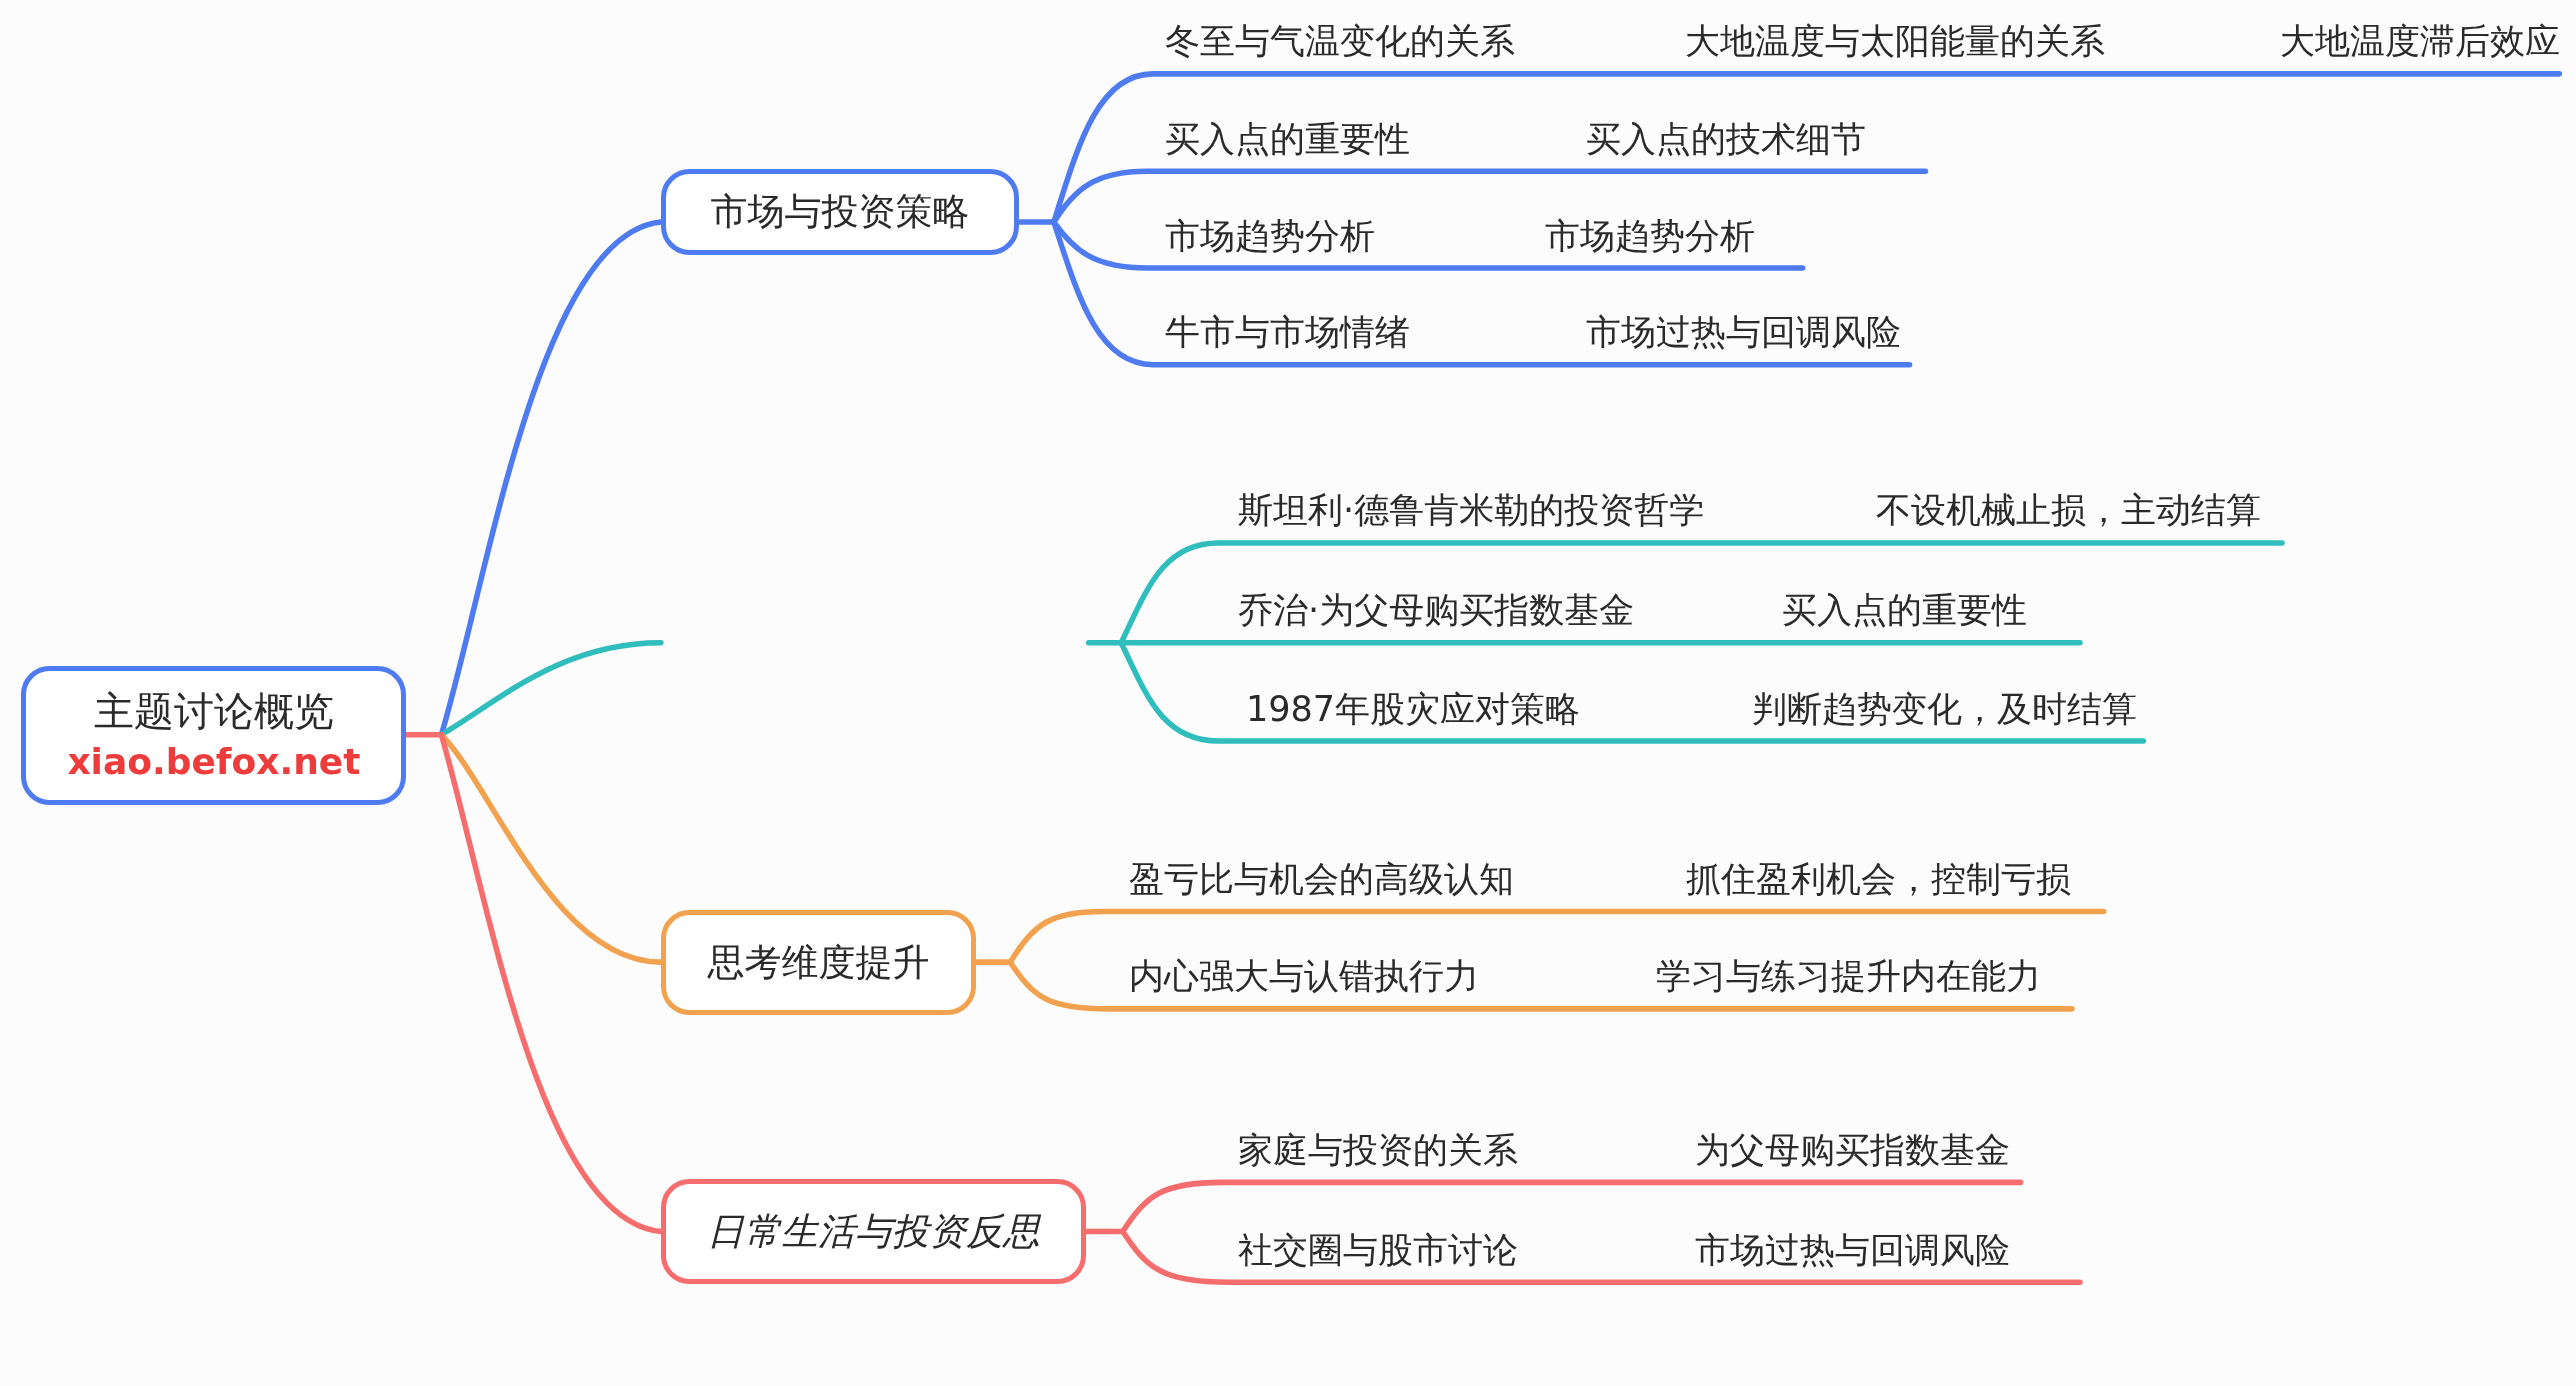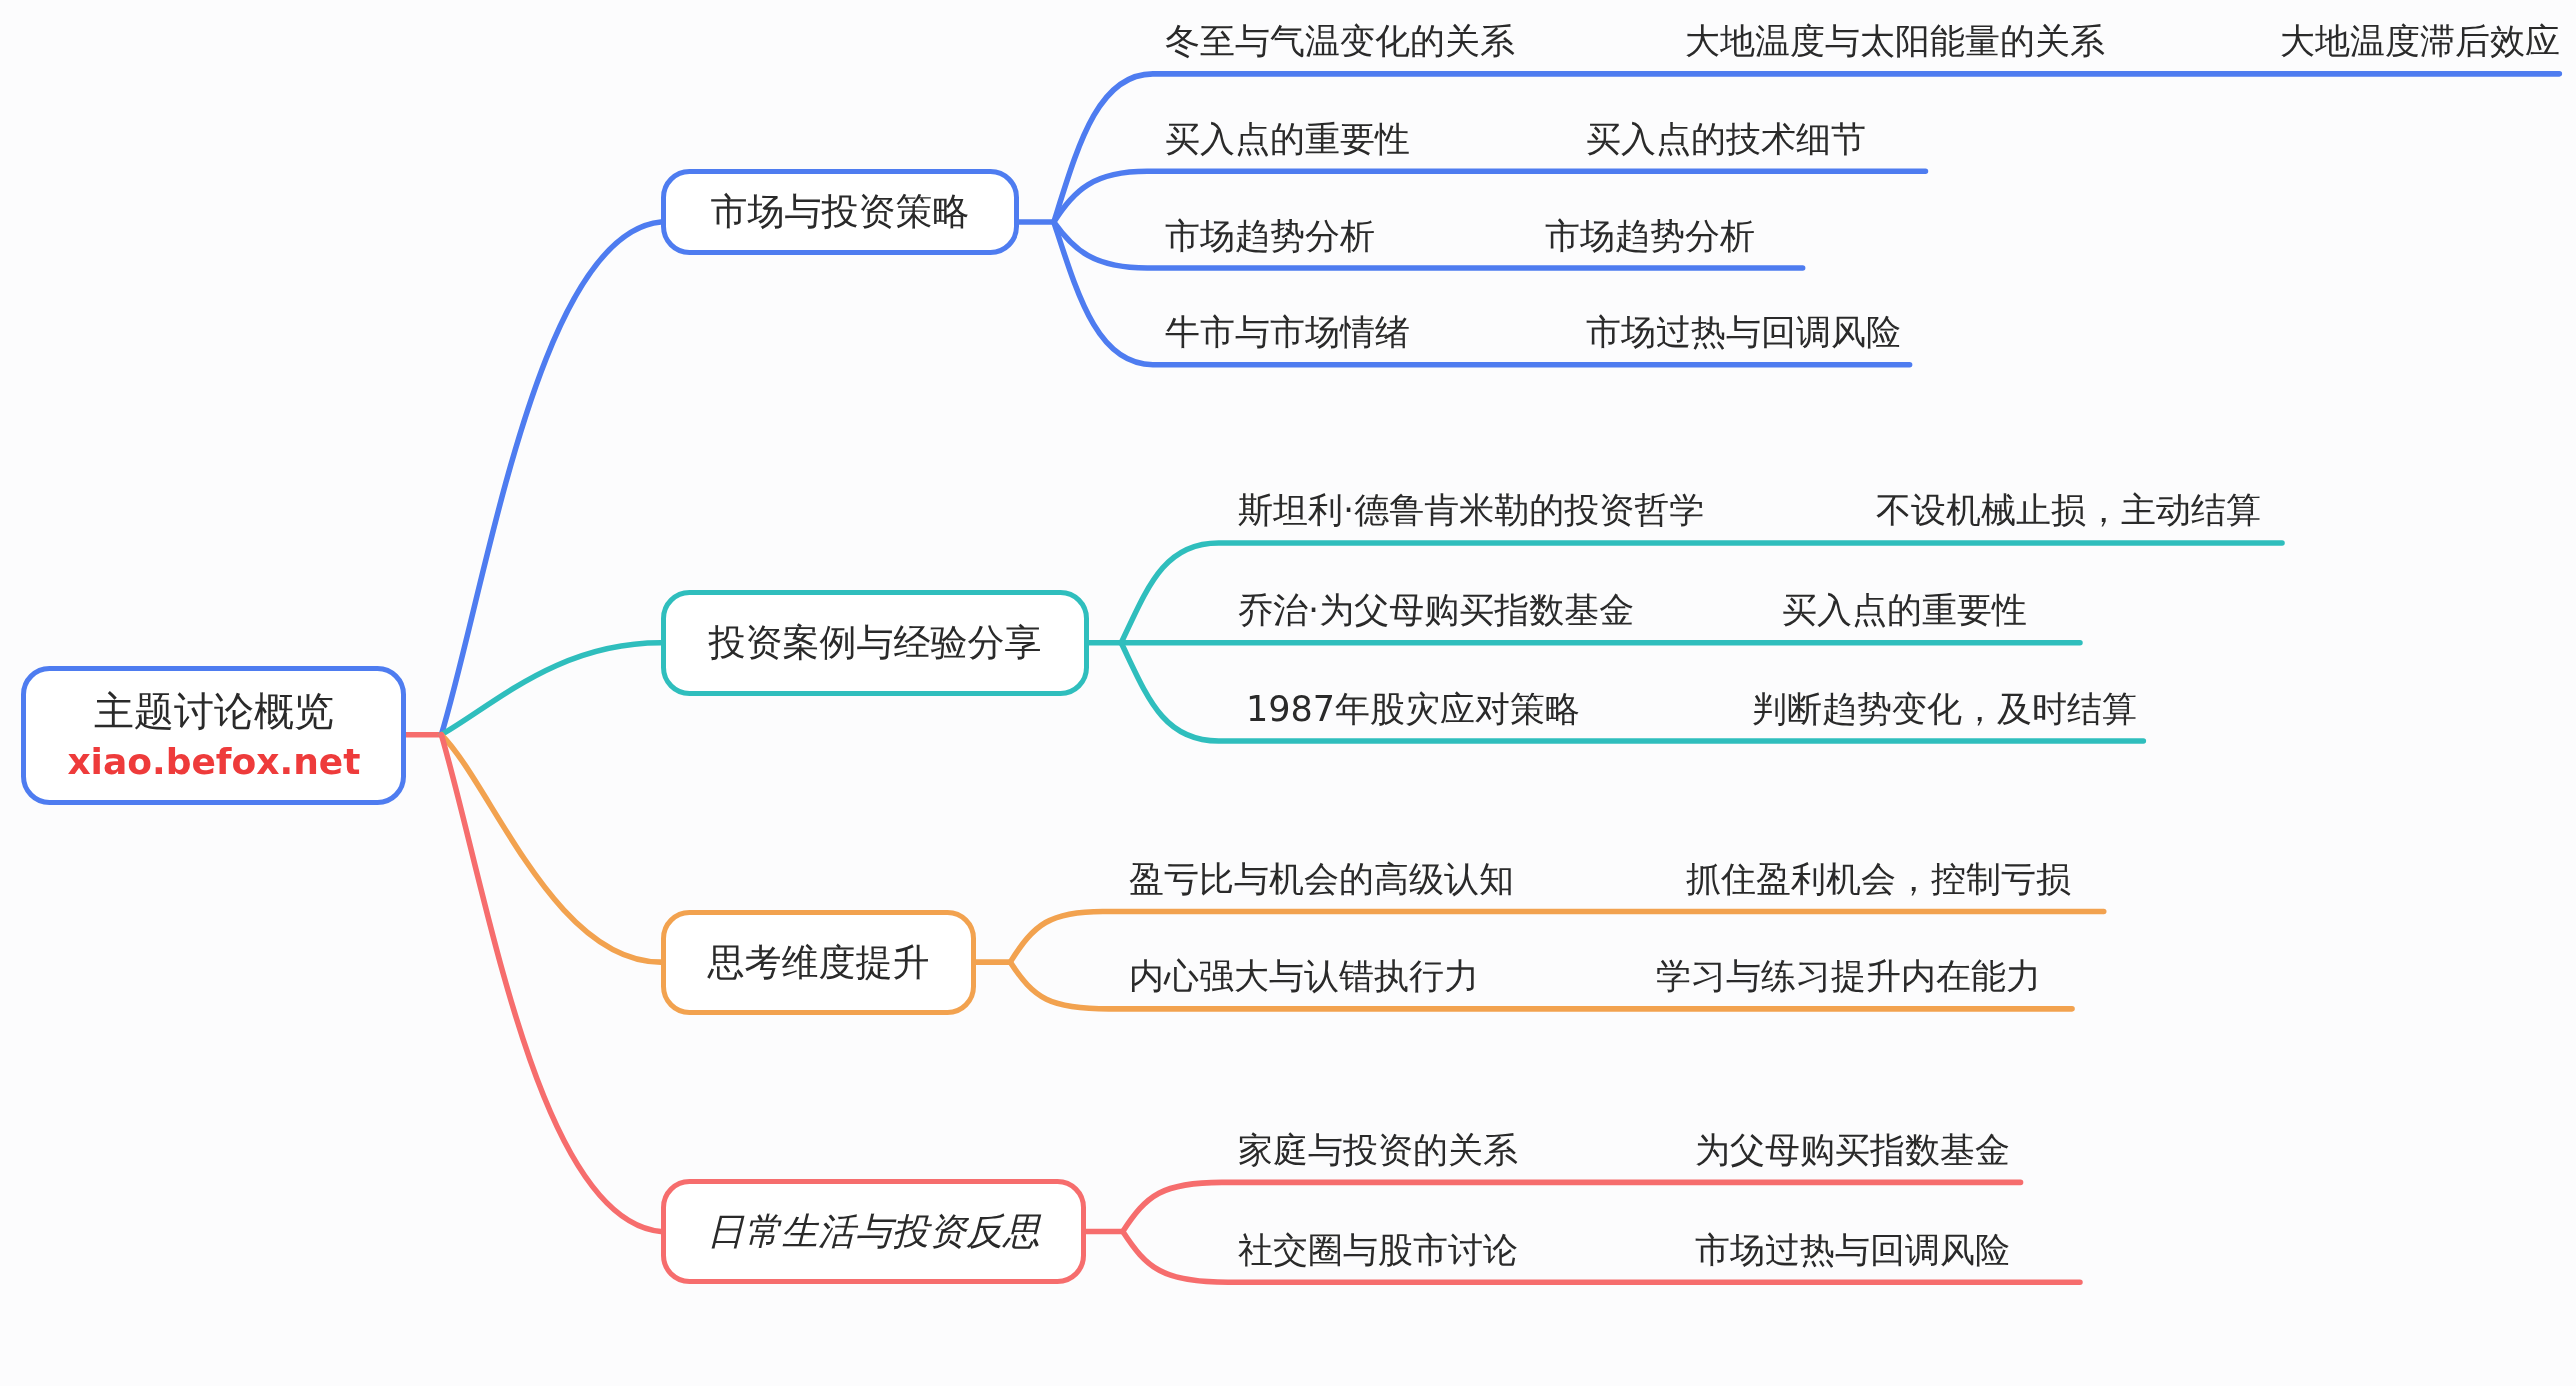--- a/index.html
+++ b/index.html
@@ -58,23 +58,20 @@
   </svg>
 
   <div class="node root-node b-blue" style="left:21.4px;top:666px;width:385px;height:139px;">
     <div class="root-title">主题讨论概览</div>
     <div class="root-subtitle">xiao.befox.net</div>
   </div>
 
   <div class="node b-blue" style="left:661px;top:169px;width:358px;height:86px;">
     <div class="node-label">市场与投资策略</div>
   </div>
-  <div class="node b-teal" style="left:661px;top:590px;width:428px;height:106px;">
-    <div class="node-label">投资案例与经验分享</div>
-  </div>
   <div class="node b-orange" style="left:661px;top:910px;width:315px;height:105px;">
     <div class="node-label">思考维度提升</div>
   </div>
   <div class="node b-pink" style="left:661px;top:1179px;width:425px;height:105px;font-style:italic;">
     <div class="node-label">日常生活与投资反思</div>
   </div>
 
   <div class="item" style="left:1165px;top:21.4px;">冬至与气温变化的关系</div>
   <div class="item" style="left:1685px;top:21.4px;">大地温度与太阳能量的关系</div>
   <div class="item" style="left:2280px;top:21.4px;">大地温度滞后效应</div>

